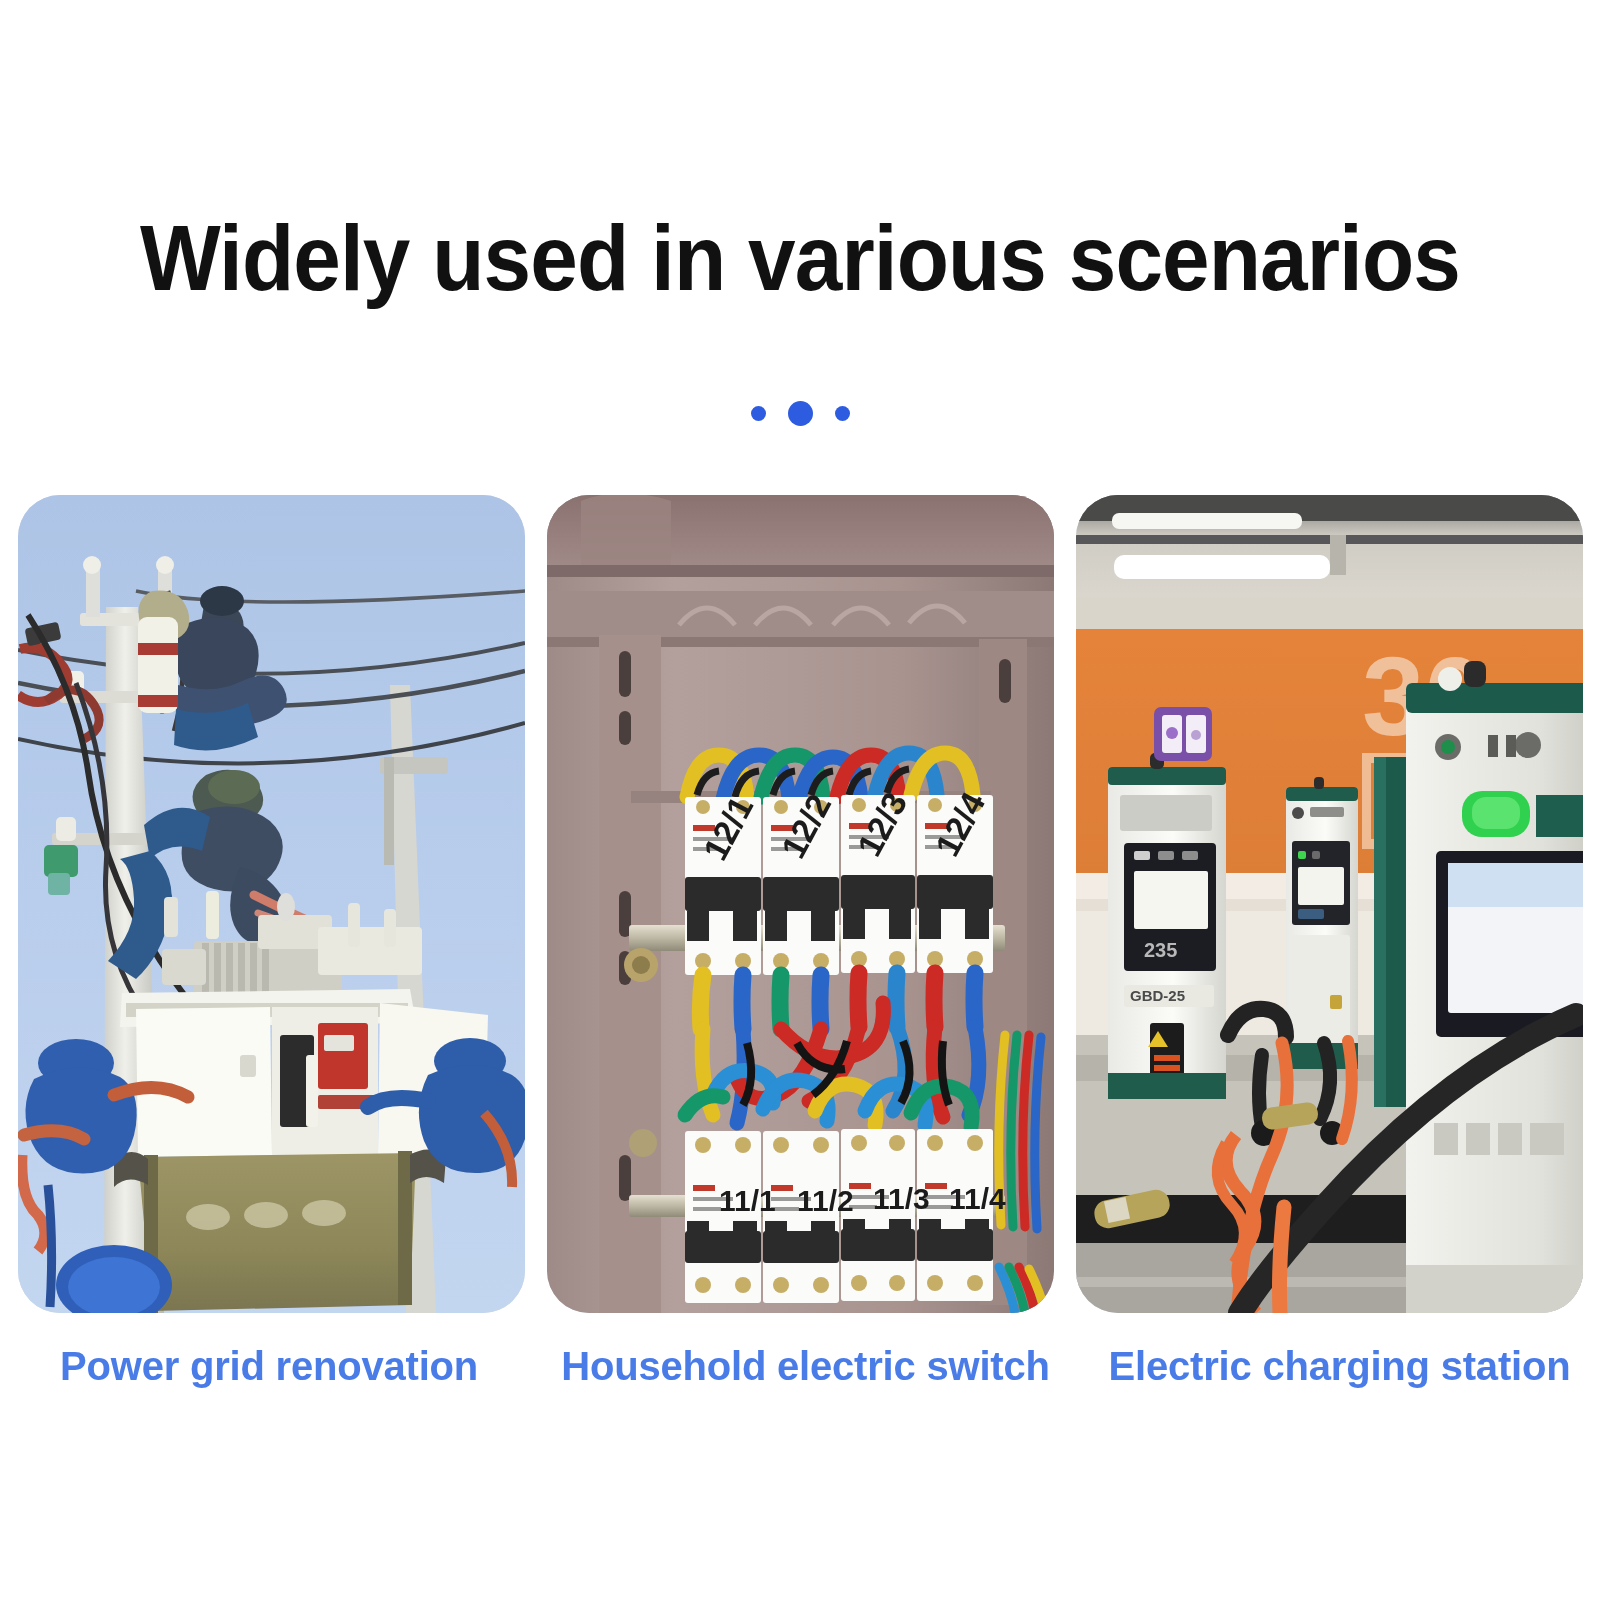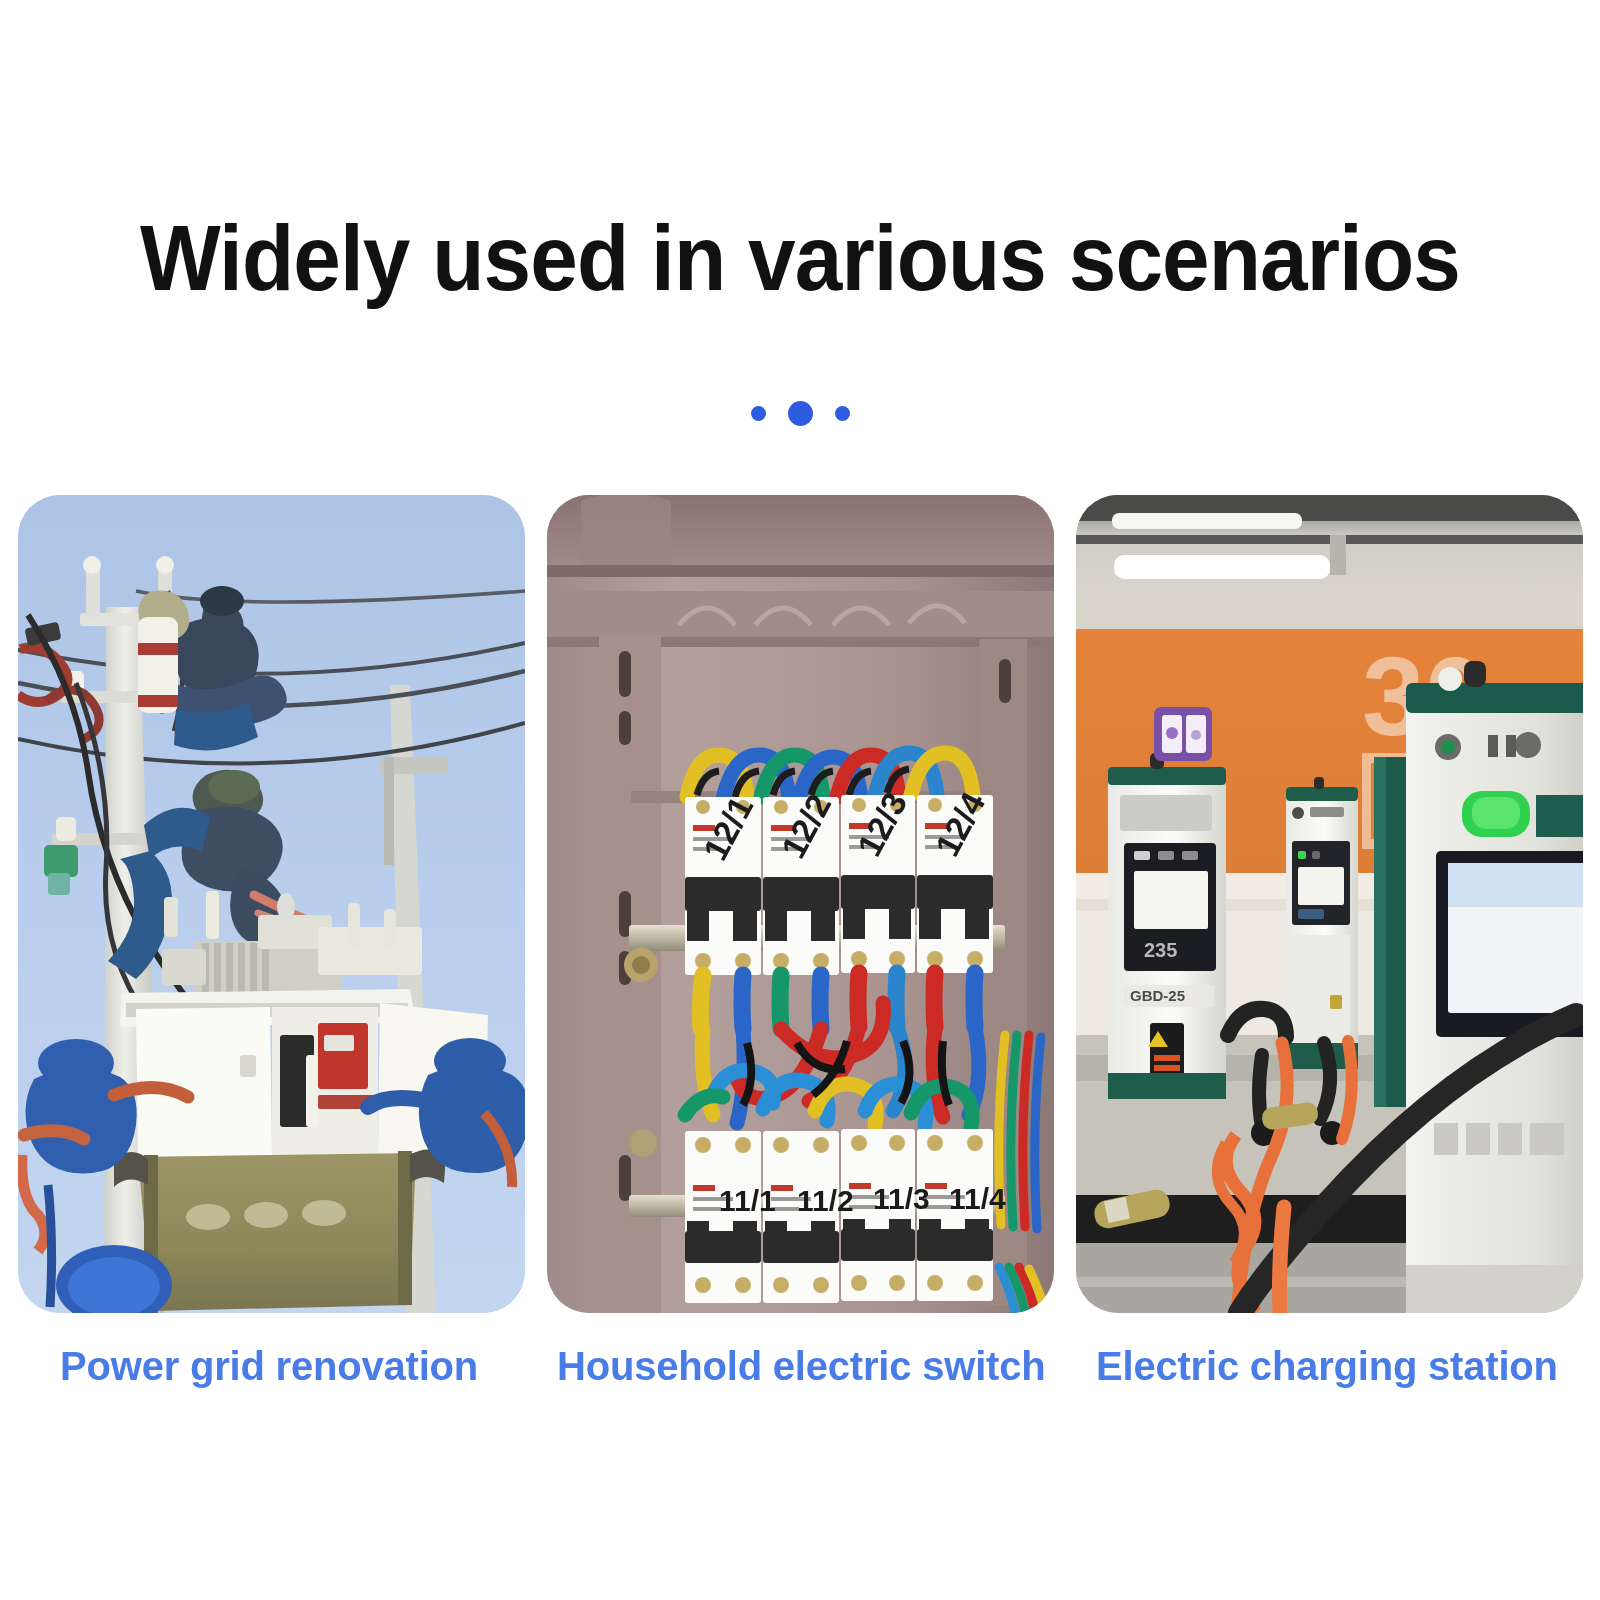--- a/index.html
+++ b/index.html
@@ -81,22 +81,22 @@
     margin-top: 31px;
     font-size: 40px;
     font-weight: 600;
     color: #4a7ce8;
     text-align: center;
     line-height: 1.1;
     white-space: nowrap;
     letter-spacing: -0.2px;
   }
   .card.c1 .caption { text-align: left; padding-left: 42px; }
-  .card.c2 .caption { text-align: left; padding-left: 10px; }
-  .card.c3 .caption { text-align: left; padding-left: 20px; }
+  .card.c2 .caption { text-align: center; padding-left: 10px; }
+  .card.c3 .caption { text-align: center; padding-left: 20px; }
 </style>
 </head>
 <body>
 
 <h1 class="page-title">Widely used in various scenarios</h1>
 
 <div class="dots-row">
   <span class="dot small"></span>
   <span class="dot large"></span>
   <span class="dot small"></span>

